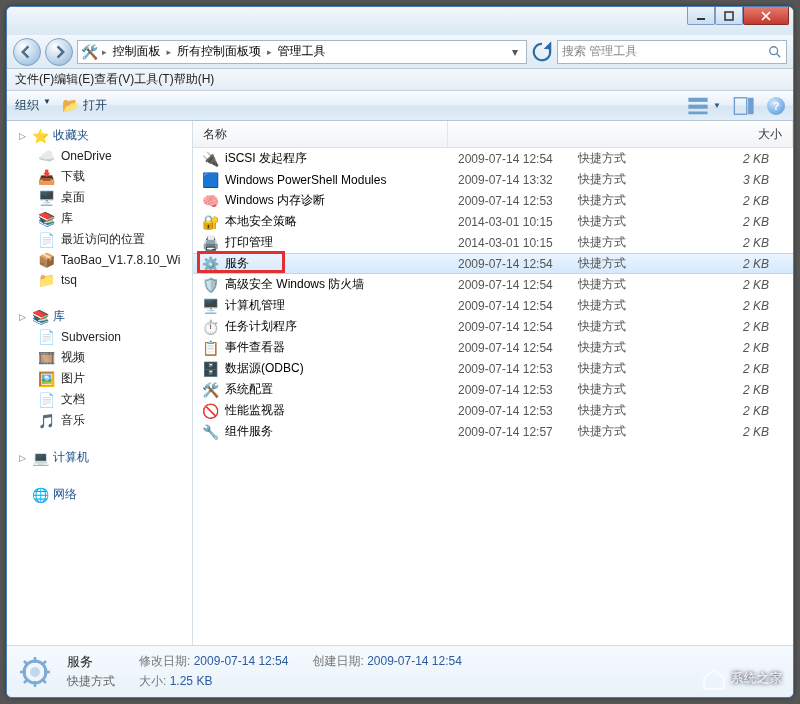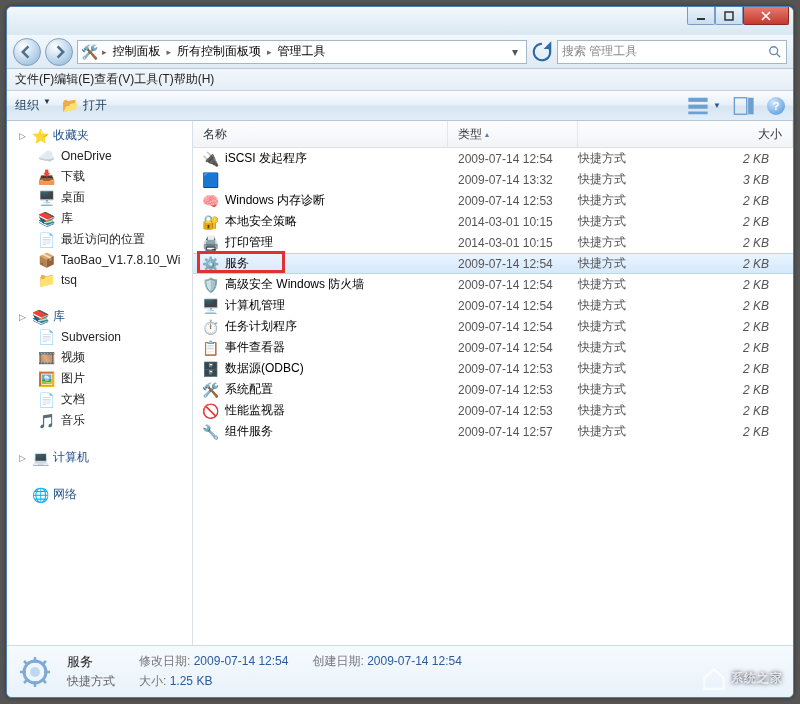--- a/index.html
+++ b/index.html
@@ -247,41 +247,38 @@
             <span>网络</span>
           </div>
       </div>
     </div>
 
     <div class="main rel">
       <div class="colhdr">
         <div class="col-name">
             <span>名称</span>
           </div>
-        <div class="col-type">
-            <span>类型</span>
-            <span class="sort">▴</span>
-          </div>
         <div class="col-size">
             <span>大小</span>
           </div>
       </div>
       <div class="list rel" id="file-list">
           <div class="row">
     <div class="c-name">
               <span class="ico">🔌</span>
               <span>iSCSI 发起程序</span>
             </div>
     <div class="c-date">2009-07-14 12:54</div>
     <div class="c-type">快捷方式</div>
     <div class="c-size">2 KB</div>
           </div>
           <div class="row">
     <div class="c-name">
               <span class="ico">🟦</span>
+              <span>Windows PowerShell Modules</span>
             </div>
     <div class="c-date">2009-07-14 13:32</div>
     <div class="c-type">快捷方式</div>
     <div class="c-size">3 KB</div>
           </div>
           <div class="row">
     <div class="c-name">
               <span class="ico">🧠</span>
               <span>Windows 内存诊断</span>
             </div>

